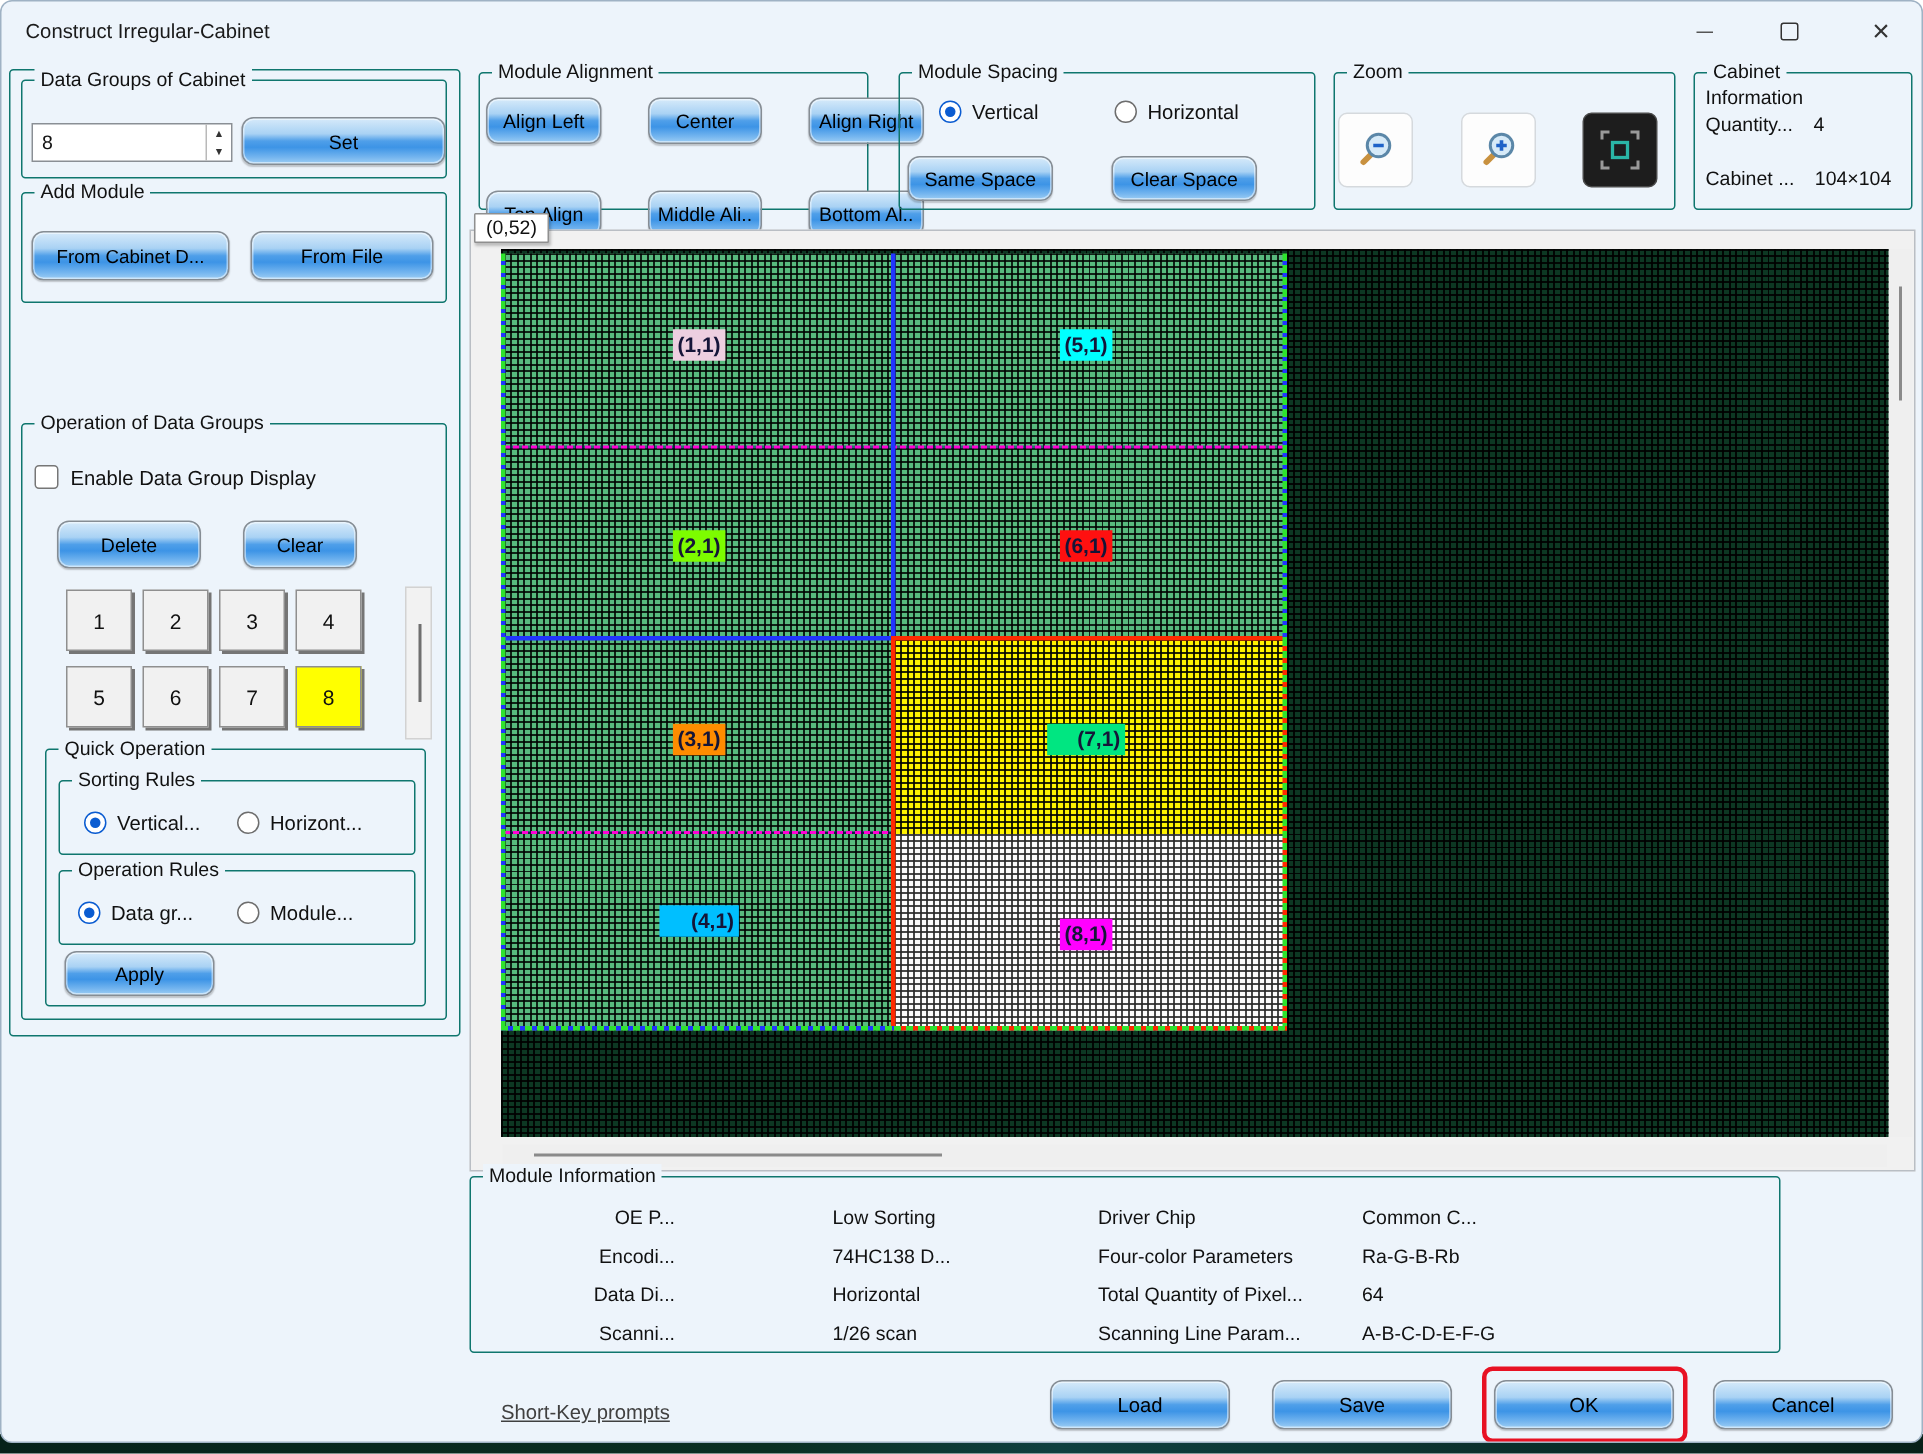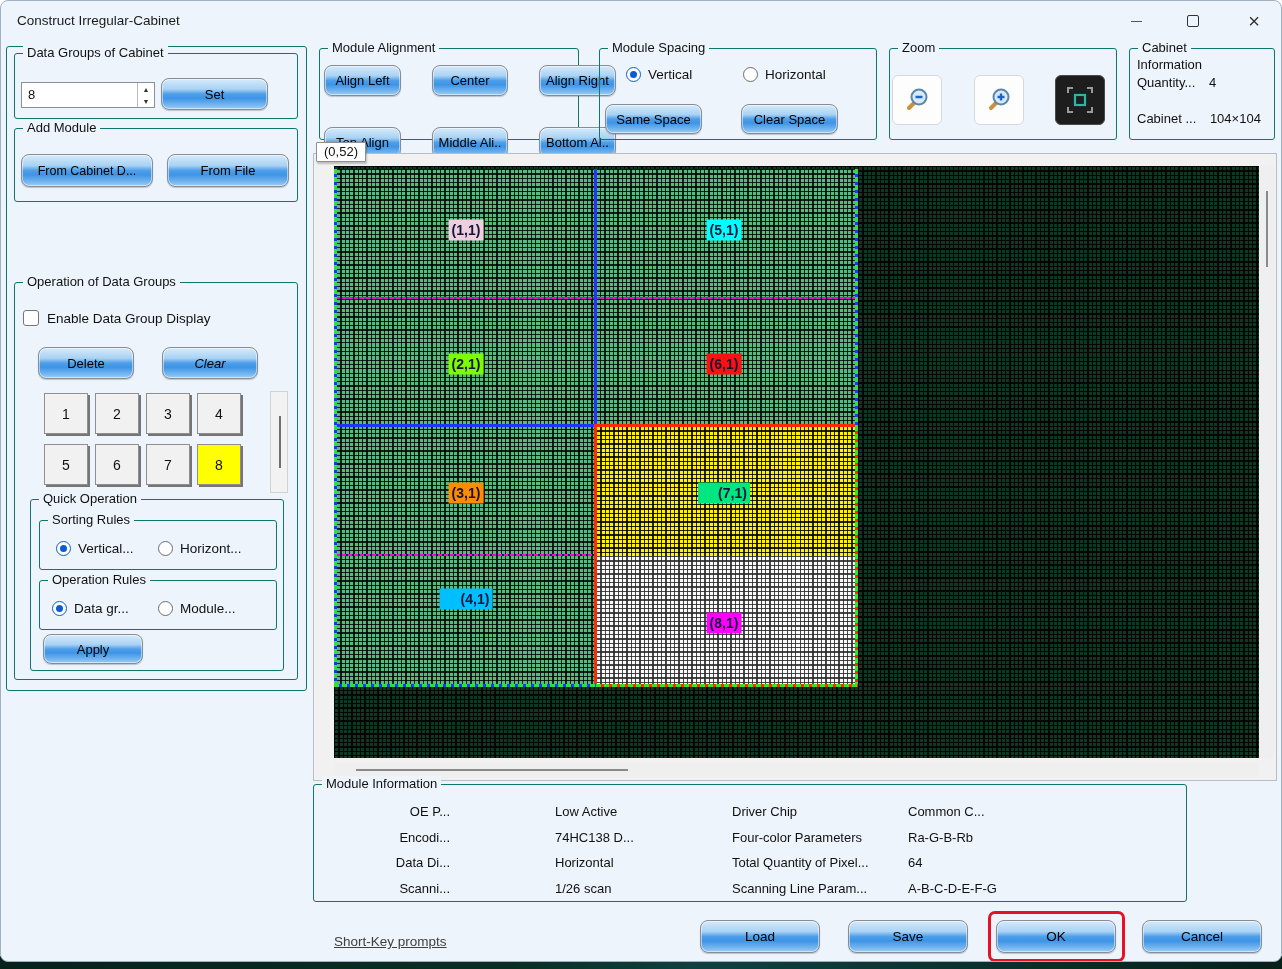--- a/index.html
+++ b/index.html
@@ -25,34 +25,34 @@
 
   
   .left-outer { left:5px; top:45px; width:301px; height:645px; }
 
   
   .grp-datagroups { left:13px; top:52px; width:284px; height:66px; }
   .spinbox { position:absolute; left:6px; top:28px; width:134px; height:26px; background:#fff; border:1px solid #8a8f95; display:flex; }
   .spin-val { flex:1; font-size:13px; padding:4px 0 0 6px; }
   .spin-arrows { width:17px; border-left:1px solid #b9b9b9; display:flex; flex-direction:column; }
   .spin-arrows div { flex:1; display:flex; align-items:center; justify-content:center; font-size:7px; color:#333; }
-  .btn-set { left:146px; top:24px; width:107px; height:32px; }
+  .btn-set { left:146px; top:24px; width:136px; height:32px; }
 
   
   .grp-addmodule { left:13px; top:127px; width:284px; height:74px; }
   .grp-delmodule { left:13px; top:203px; width:284px; height:74px; }
   .btn-l { left:6px;  top:25px; width:132px; height:33px; font-size:12.5px; }
   .btn-r { left:152px; top:25px; width:122px; height:33px; }
 
   
   .grp-operation { left:13px; top:281px; width:284px; height:398px; }
   .chk-row { position:absolute; left:8px; top:27px; display:flex; align-items:center; gap:8px; font-size:13.5px; }
   .checkbox { width:16px; height:16px; background:#fff; border:1px solid #767676; border-radius:3px; }
   .btn-opdel { left:23px;  top:64px; width:96px; height:32px; }
-  .btn-opclr { left:147px; top:64px; width:96px; height:32px;font-style:italic; }
+  .btn-opclr { left:147px; top:64px; width:76px; height:32px; }
   .numgrid { position:absolute; left:29px; top:110px; width:222px; height:92px; }
   .numbtn { position:absolute; width:44px; height:41px; background:#f1f1f1; border:1px solid #8f8f8f;
     box-shadow:2px 2px 0 0 #757575; display:flex; align-items:center; justify-content:center; font-size:14px; }
   .numbtn.selected { background:#ffff00; }
   .mini-scroll { position:absolute; left:255px; top:108px; width:18px; height:102px; background:#f2f2f2; border:1px solid #d2d2d2; }
   .mini-scroll .thumb { position:absolute; left:8px; top:24px; width:2px; height:52px; background:#6f6f6f; }
 
   .grp-quickop { left:15px; top:216px; width:254px; height:172px; }
   .grp-sorting  { left:8px; top:20px; width:238px; height:50px; }
   .grp-oprules  { left:8px; top:80px; width:238px; height:50px; }
@@ -318,38 +318,38 @@
     <div class="line edge-gb-h" style="left:0px;top:518px;width:262px;height:3px;"></div>
     <div class="line edge-gr-h" style="left:262px;top:518px;width:262px;height:3px;"></div>
 
     <div id="badges">
         <span class="badge" style="left: 132px; top: 64px; background: rgb(237, 207, 224);">(1,1)</span>
         <span class="badge" style="left: 390px; top: 64px; background: rgb(0, 255, 255);">(5,1)</span>
         <span class="badge" style="left: 132px; top: 198px; background: rgb(125, 252, 0);">(2,1)</span>
         <span class="badge" style="left: 390px; top: 198px; background: rgb(255, 16, 16);">(6,1)</span>
         <span class="badge" style="left: 132px; top: 327px; background: rgb(255, 140, 0);">(3,1)</span>
         <span class="badge" style="left: 390px; top: 327px; background: rgb(0, 230, 129); padding-left: 20px;">(7,1)</span>
-        <span class="badge" style="left: 132px; top: 433px; background: rgb(0, 191, 255); padding-left: 21px;">(4,1)</span>
+        <span class="badge" style="left: 132px; top: 448px; background: rgb(0, 191, 255); padding-left: 21px;">(4,1)</span>
         <span class="badge" style="left: 390px; top: 457px; background: rgb(255, 0, 255);">(8,1)</span>
       </div>
   </div>
   <div class="hscroll">
       <div class="thumb"></div>
     </div>
   <div class="vscroll">
       <div class="thumb"></div>
     </div>
   <div class="tooltip">(0,52)</div>
 
   <div class="group grp-modinfo">
     <span class="legend">Module Information</span>
     <div class="mi-col mi-left">
         <div class="mi-row">
           <span class="mi-label">OE P...</span>
-          <span class="mi-value">Low Active</span>
+          <span class="mi-value">Low Sorting</span>
         </div>
         <div class="mi-row">
           <span class="mi-label">Encodi...</span>
           <span class="mi-value">74HC138 D...</span>
         </div>
         <div class="mi-row">
           <span class="mi-label">Data Di...</span>
           <span class="mi-value">Horizontal</span>
         </div>
         <div class="mi-row">

